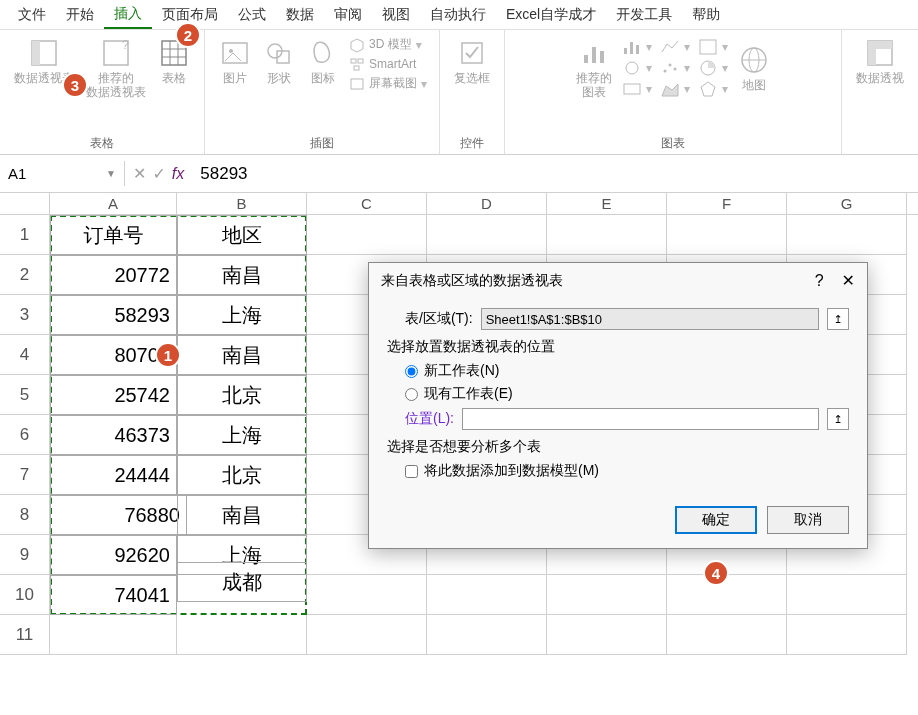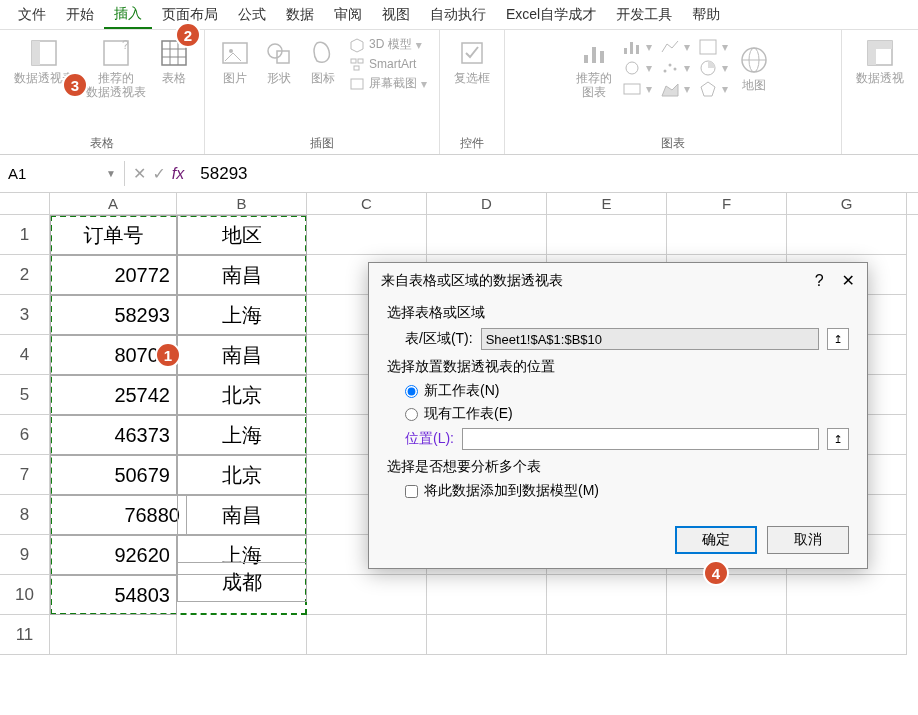--- a/index.html
+++ b/index.html
@@ -354,27 +354,27 @@
         <div class="cell" style="left: 0px; top: 40px; width: 127px; height: 40px; border: 1px solid rgb(170, 170, 170); justify-content: flex-end;">20772</div>
         <div class="cell" style="left: 127px; top: 40px; width: 130px; height: 40px; border: 1px solid rgb(170, 170, 170); justify-content: center;">南昌</div>
         <div class="cell" style="left: 0px; top: 80px; width: 127px; height: 40px; border: 1px solid rgb(170, 170, 170); justify-content: flex-end;">58293</div>
         <div class="cell" style="left: 127px; top: 80px; width: 130px; height: 40px; border: 1px solid rgb(170, 170, 170); justify-content: center;">上海</div>
         <div class="cell" style="left: 0px; top: 120px; width: 127px; height: 40px; border: 1px solid rgb(170, 170, 170); justify-content: flex-end;">80708</div>
         <div class="cell" style="left: 127px; top: 120px; width: 130px; height: 40px; border: 1px solid rgb(170, 170, 170); justify-content: center;">南昌</div>
         <div class="cell" style="left: 0px; top: 160px; width: 127px; height: 40px; border: 1px solid rgb(170, 170, 170); justify-content: flex-end;">25742</div>
         <div class="cell" style="left: 127px; top: 160px; width: 130px; height: 40px; border: 1px solid rgb(170, 170, 170); justify-content: center;">北京</div>
         <div class="cell" style="left: 0px; top: 200px; width: 127px; height: 40px; border: 1px solid rgb(170, 170, 170); justify-content: flex-end;">46373</div>
         <div class="cell" style="left: 127px; top: 200px; width: 130px; height: 40px; border: 1px solid rgb(170, 170, 170); justify-content: center;">上海</div>
-        <div class="cell" style="left: 0px; top: 240px; width: 127px; height: 40px; border: 1px solid rgb(170, 170, 170); justify-content: flex-end;">50679</div>
+        <div class="cell" style="left: 0px; top: 240px; width: 127px; height: 40px; border: 1px solid rgb(170, 170, 170); justify-content: flex-end;">24444</div>
         <div class="cell" style="left: 127px; top: 240px; width: 130px; height: 40px; border: 1px solid rgb(170, 170, 170); justify-content: center;">北京</div>
         <div class="cell" style="left: 0px; top: 280px; width: 137px; height: 40px; border: 1px solid rgb(170, 170, 170); justify-content: flex-end;">76880</div>
         <div class="cell" style="left: 127px; top: 280px; width: 130px; height: 40px; border: 1px solid rgb(170, 170, 170); justify-content: center;">南昌</div>
         <div class="cell" style="left: 0px; top: 320px; width: 127px; height: 40px; border: 1px solid rgb(170, 170, 170); justify-content: flex-end;">92620</div>
         <div class="cell" style="left: 127px; top: 320px; width: 130px; height: 40px; border: 1px solid rgb(170, 170, 170); justify-content: center;">上海</div>
-        <div class="cell" style="left: 0px; top: 360px; width: 127px; height: 40px; border: 1px solid rgb(170, 170, 170); justify-content: flex-end;">54803</div>
+        <div class="cell" style="left: 0px; top: 360px; width: 127px; height: 40px; border: 1px solid rgb(170, 170, 170); justify-content: flex-end;">74041</div>
         <div class="cell" style="left: 127px; top: 347px; width: 130px; height: 40px; border: 1px solid rgb(170, 170, 170); justify-content: center;">成都</div>
         <div class="cell" style="left: 257px; top: 0px; width: 120px; height: 40px;"></div>
         <div class="cell" style="left: 377px; top: 0px; width: 120px; height: 40px;"></div>
         <div class="cell" style="left: 497px; top: 0px; width: 120px; height: 40px;"></div>
         <div class="cell" style="left: 617px; top: 0px; width: 120px; height: 40px;"></div>
         <div class="cell" style="left: 737px; top: 0px; width: 120px; height: 40px;"></div>
         <div class="cell" style="left: 257px; top: 40px; width: 120px; height: 40px;"></div>
         <div class="cell" style="left: 377px; top: 40px; width: 120px; height: 40px;"></div>
         <div class="cell" style="left: 497px; top: 40px; width: 120px; height: 40px;"></div>
         <div class="cell" style="left: 617px; top: 40px; width: 120px; height: 40px;"></div>
@@ -433,21 +433,20 @@
 <div class="dialog">
   <div class="dialog-title">
     <span>来自表格或区域的数据透视表</span>
     <span class="right">
       <span style="font-size:16px">?</span>
       <span style="font-size:16px">✕</span>
     </span>
   </div>
   <div class="dialog-body">
     <div class="dialog-section">
-      <div class="heading">选择表格或区域</div>
       <div class="row">
         <span>表/区域(T):</span>
         <input class="text-input" value="Sheet1!$A$1:$B$10" style="">
         <div class="collapse-btn">↥</div>
       </div>
     </div>
     <div class="dialog-section">
       <div class="heading">选择放置数据透视表的位置</div>
       <div class="radio-row">
         <input type="radio" checked="" style="">

